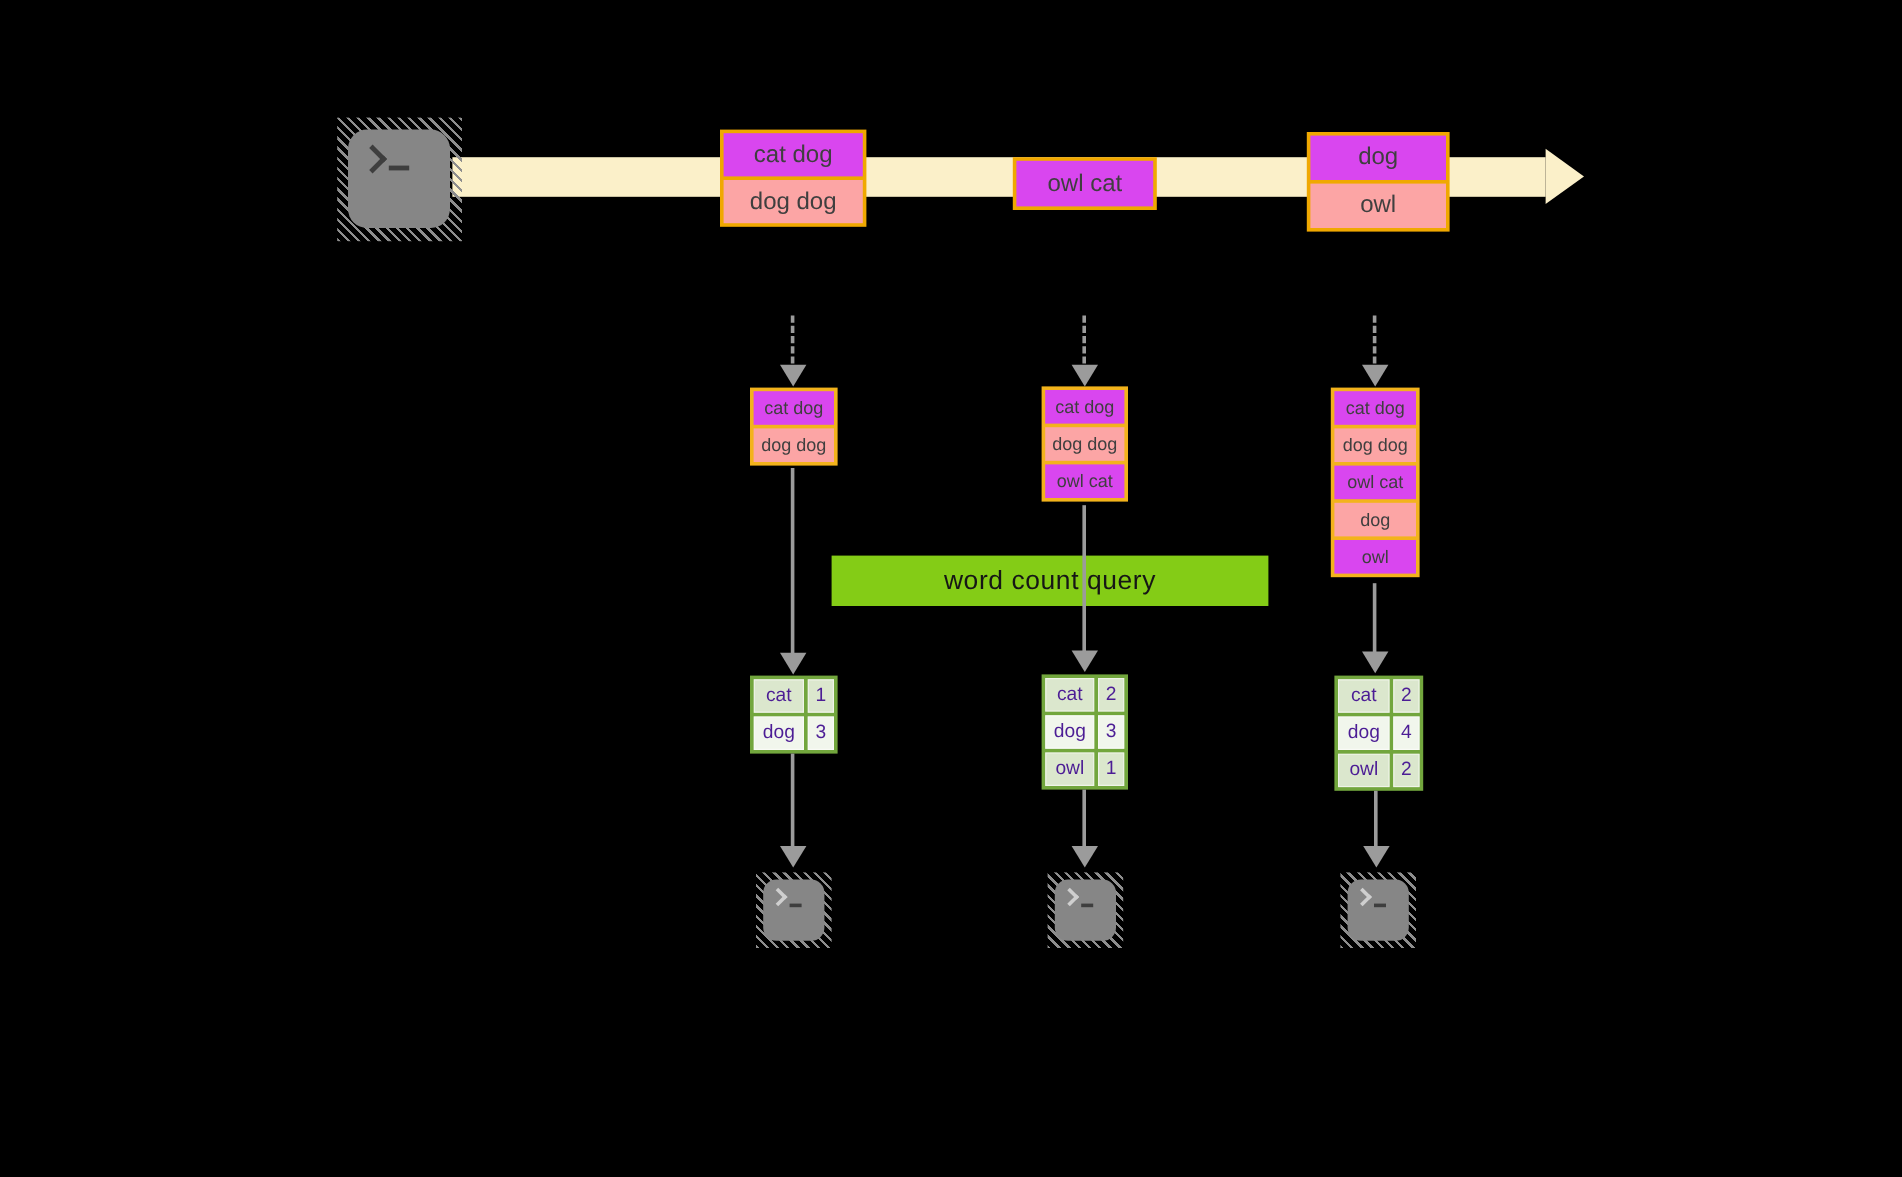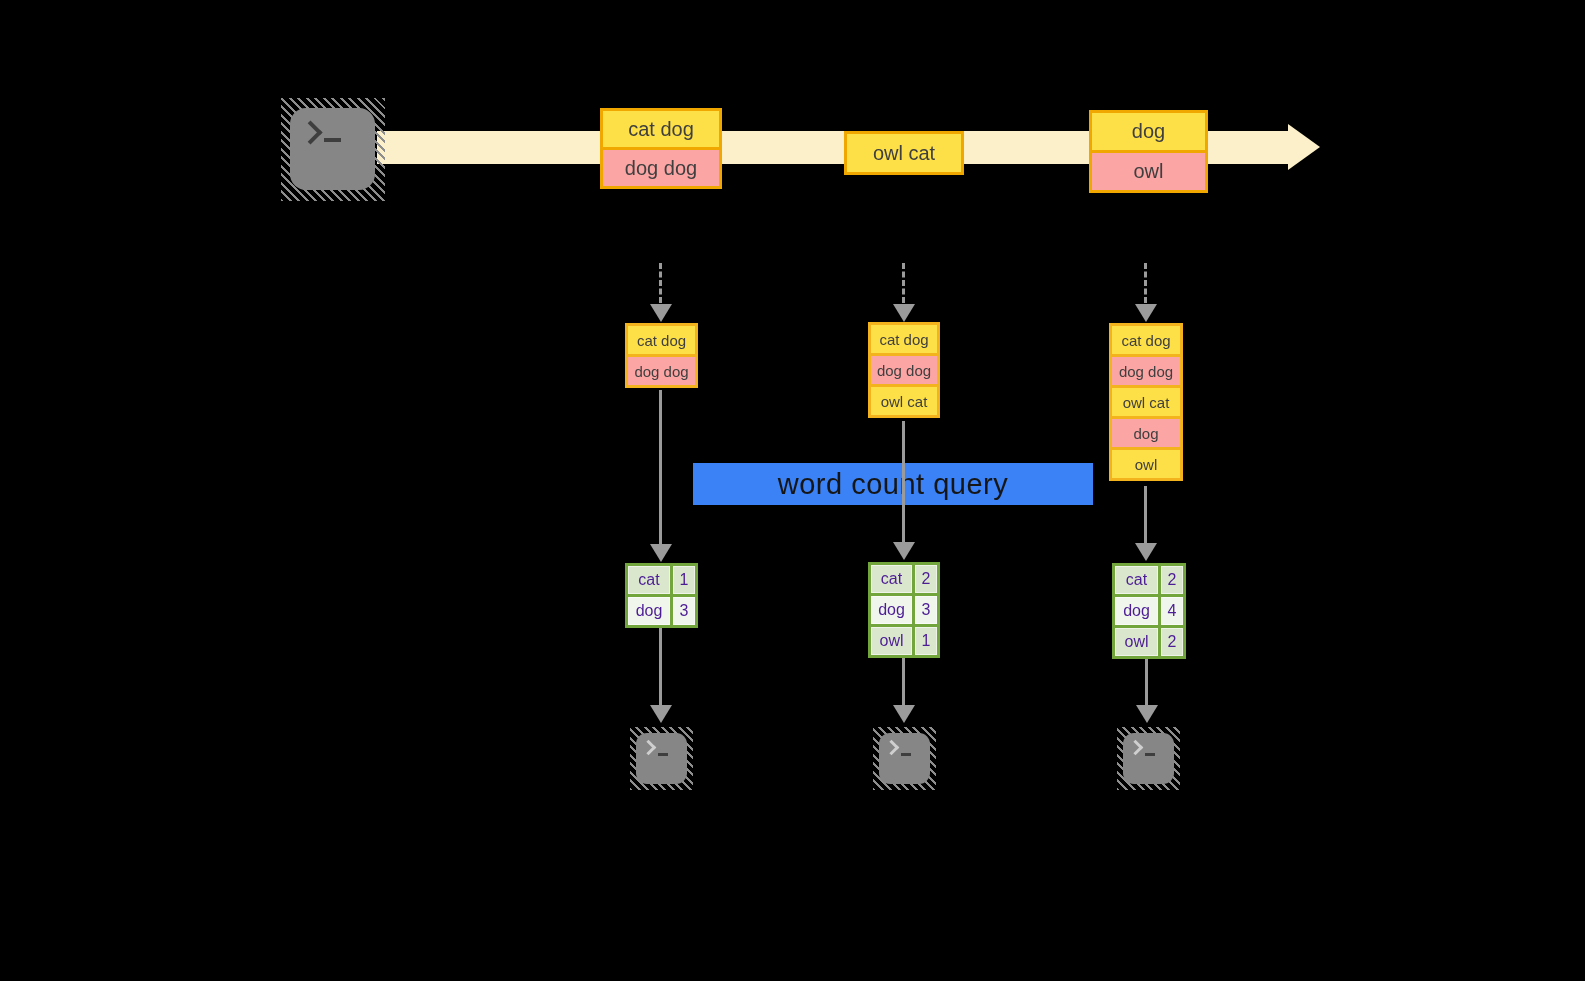--- a/index.html
+++ b/index.html
@@ -21,37 +21,37 @@
   
   .band{position:absolute;left:377px;top:131px;width:911px;height:33px;background:#FBF0C9;z-index:1;}
   .bandhead{position:absolute;left:1288px;top:124px;width:0;height:0;z-index:1;
     border-top:23px solid transparent;border-bottom:23px solid transparent;border-left:32px solid #FBF0C9;}
   
   .batch{position:absolute;background:#F0A800;padding:3px;display:flex;flex-direction:column;gap:3px;z-index:2;}
   .batch.stack{background:#F3B31C;}
   .batch .cell{display:flex;align-items:center;justify-content:center;color:#3F3F3F;}
   .batch.onstream .cell{height:36px;font-size:20px;}
   .batch.stack .cell{height:28px;font-size:15px;}
-  .pd{background:#fde047;}
+  .pd{background:#d946ef;}
   .pl{background:#fca5a5;}
   
   .gtable{position:absolute;background:#72A63D;padding:3px;display:grid;grid-template-columns:1fr 22px;gap:3px;z-index:2;}
   .gtable .cell{display:flex;align-items:center;justify-content:center;height:28px;font-size:16px;color:#4c1d95;
     box-shadow:inset 0 0 0 1px rgba(255,255,255,0.55);}
   .g0{background:#DBE7CD;}
   .g1{background:#F1F6EC;}
   
   .varrow{position:absolute;width:22px;z-index:3;}
   .dashline{position:absolute;left:9px;top:0;width:0;border-left:3px dashed #9B9B9B;}
   .solidline{position:absolute;left:9px;width:3px;background:#9B9B9B;}
   .ahead{position:absolute;left:0;width:0;height:0;border-left:11px solid transparent;border-right:11px solid transparent;border-top:18px solid #9B9B9B;}
   .overlabel{z-index:6;}
   
-  .qlabel{position:absolute;left:693px;top:463px;width:400px;height:42px;background:#3b82f6;z-index:4;
-    display:flex;align-items:center;justify-content:center;font-size:29px;font-weight:300;color:#161616;letter-spacing:0.5px;}
+  .qlabel{position:absolute;left:693px;top:463px;width:364px;height:42px;background:#84cc16;z-index:4;
+    display:flex;align-items:center;justify-content:center;font-size:22px;font-weight:300;color:#161616;letter-spacing:0.5px;}
 </style>
 </head>
 <body>
 
 <div id="canvas">
 
   <div class="band"></div>
   <div class="bandhead"></div>
 
   <div class="term term-big" style="left:281px;top:98px;width:104px;height:103px;z-index:2;">

